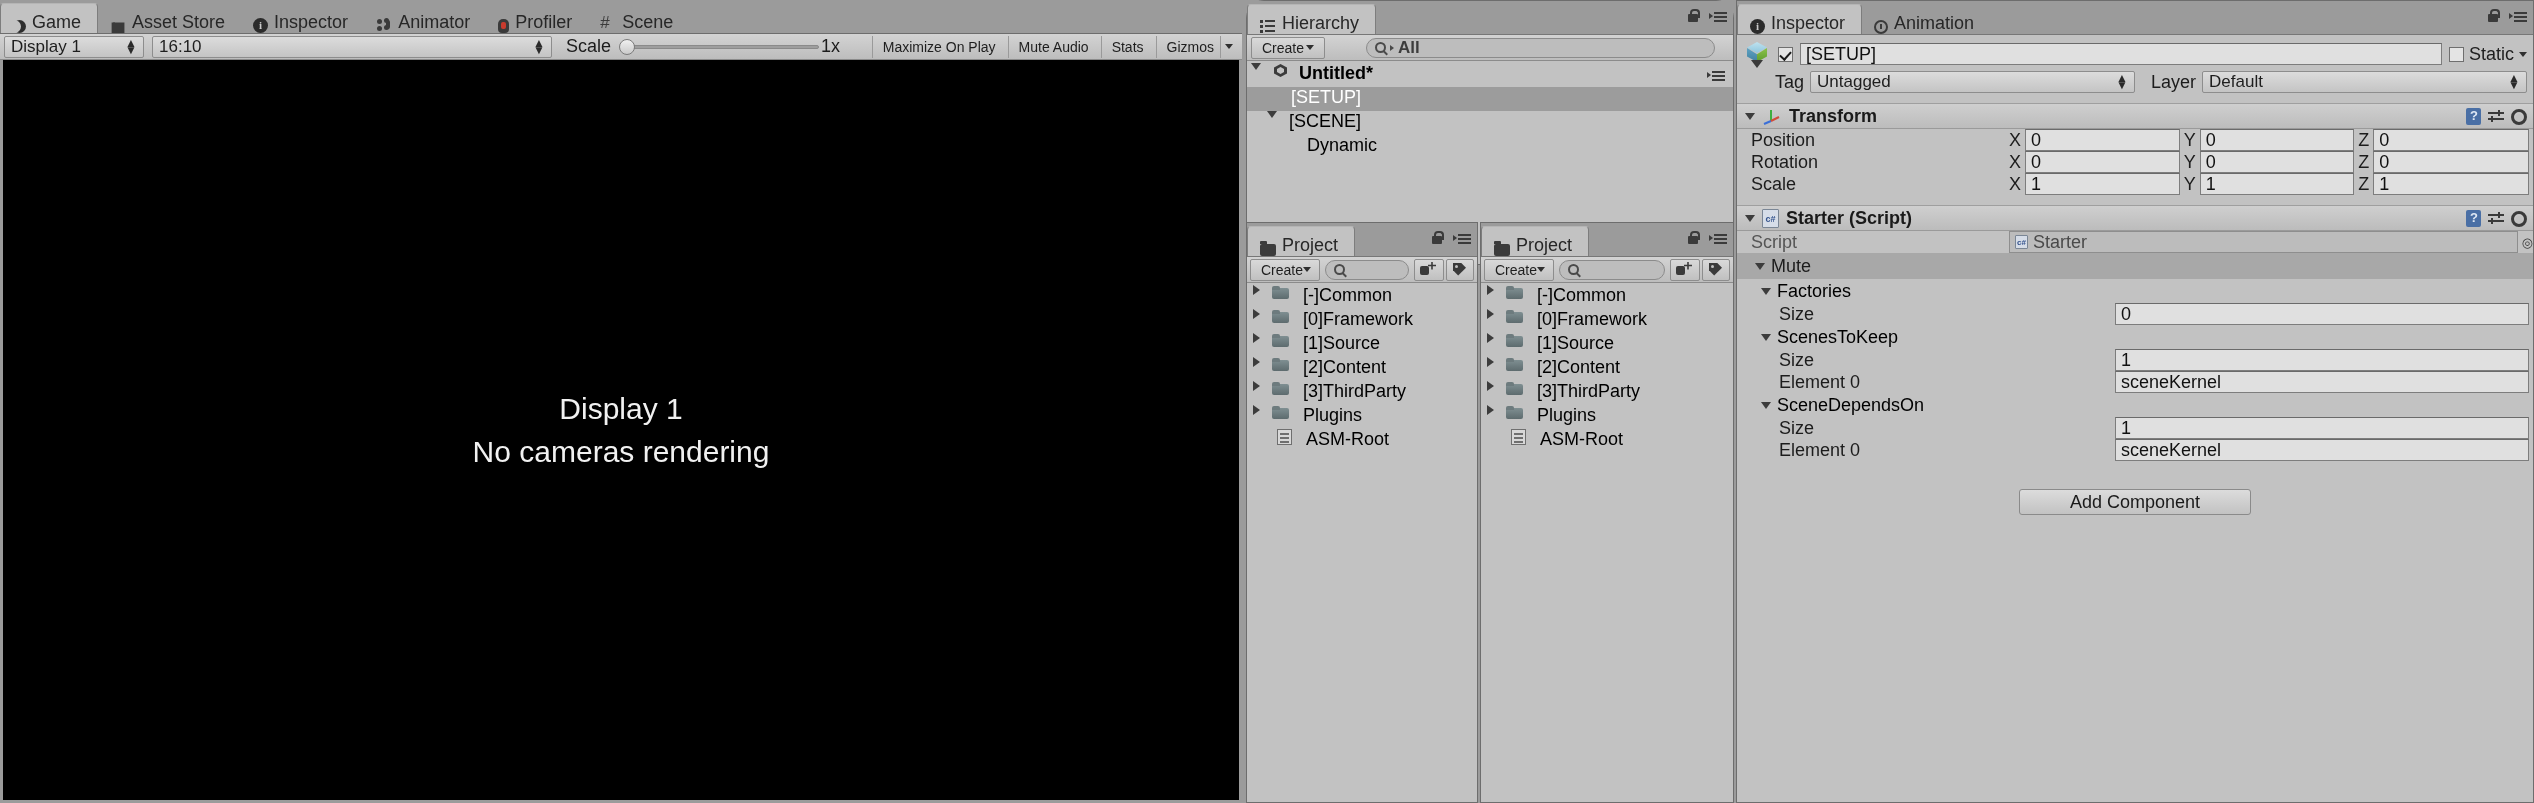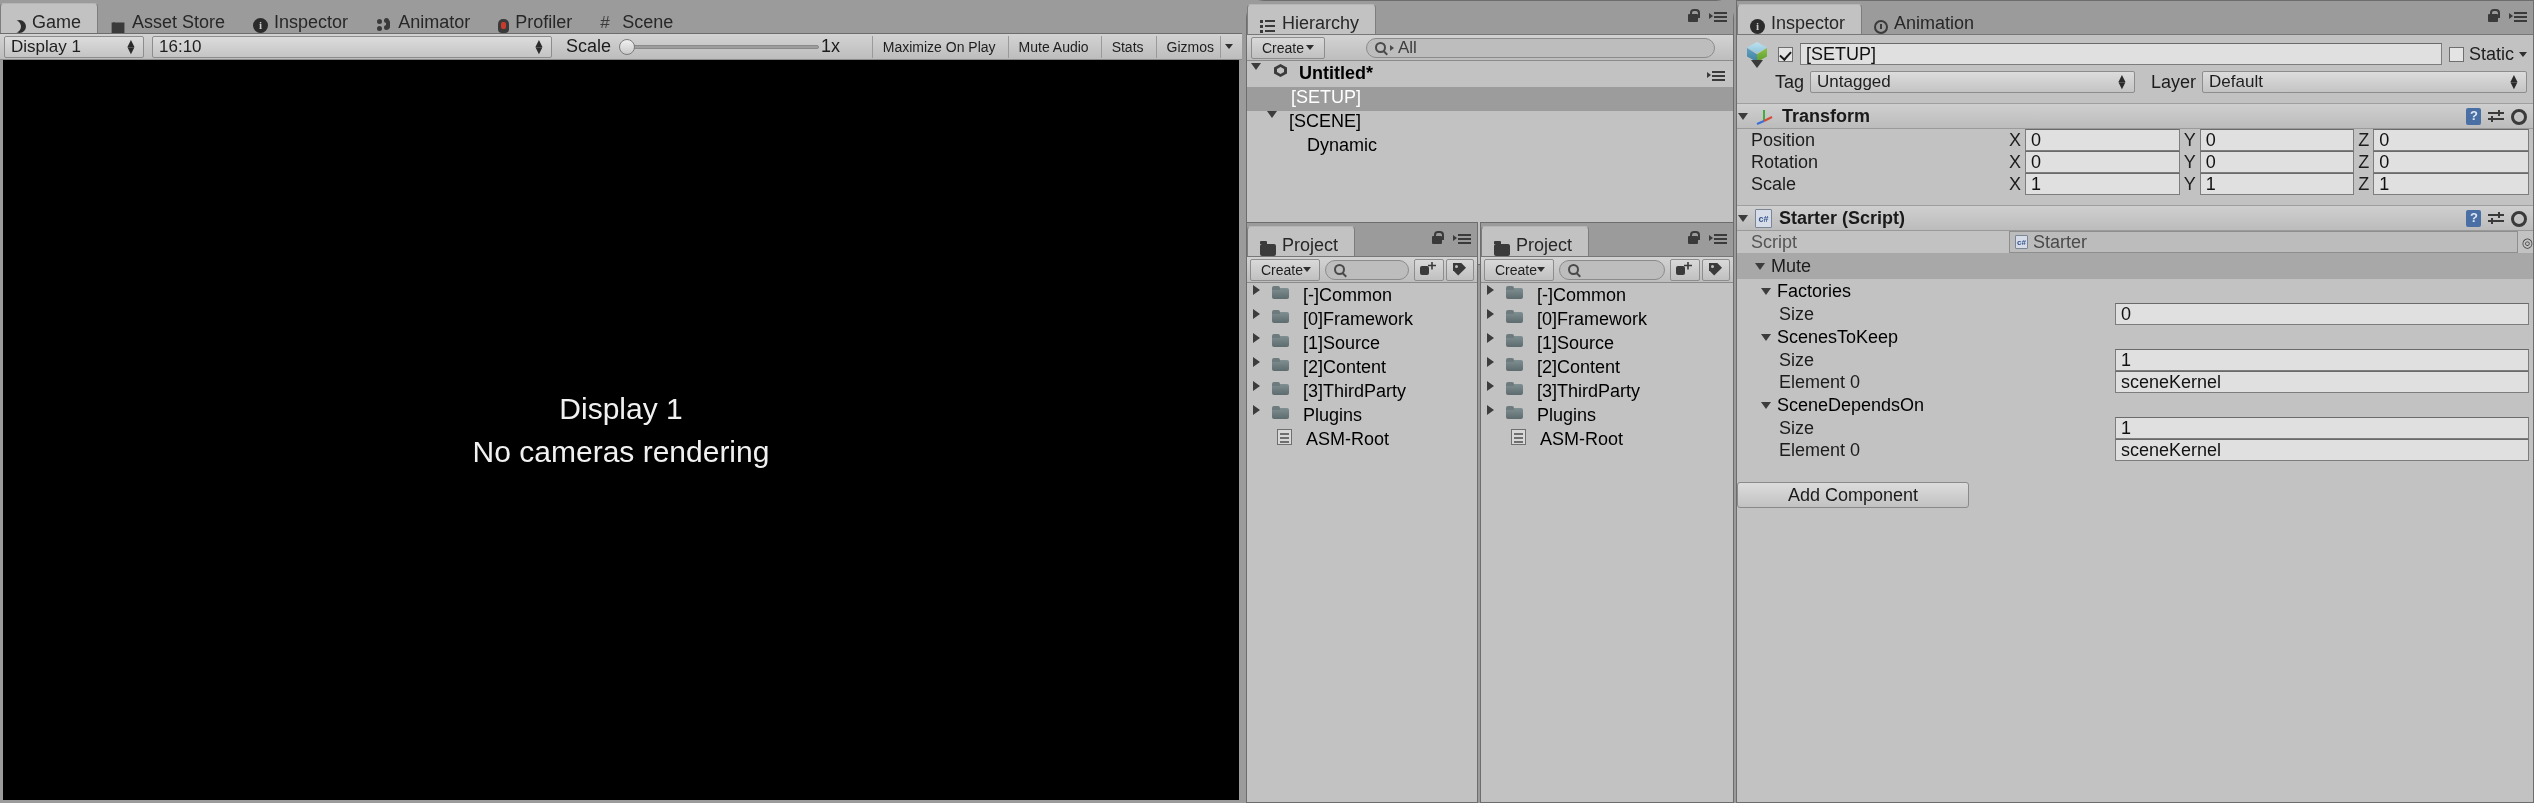--- a/index.html
+++ b/index.html
@@ -161,21 +161,21 @@
     display: flex; align-items: center; padding: 0 5px; font-size: 18px; color: #111; flex: 1; min-width: 0;
   }
   .static-wrap { display: flex; align-items: center; gap: 5px; font-size: 18px; color: #1e1e1e; flex: none; }
   .tiny-tri { width:0;height:0;border-left:4px solid transparent;border-right:4px solid transparent;border-top:5px solid #2f2f2f; }
   .tag-row { height: 26px; display: flex; align-items: center; gap: 6px; padding: 0 6px 0 38px; }
   .lbl { font-size: 18px; color: #1c1c1c; }
 
   .comp-head {
     height: 26px; background: linear-gradient(#cfcfcf,#bcbcbc);
     border-top: 1px solid #9f9f9f; border-bottom: 1px solid #9a9a9a;
-    display: flex; align-items: center; gap: 7px; padding: 0 1px; position: relative;
+    display: flex; align-items: center; gap: 7px; padding: 0 8px; position: relative;
   }
   .comp-title { font-weight: bold; font-size: 18px; color: #1a1a1a; }
   .comp-icons { position: absolute; right: 6px; top: 4px; display: flex; gap: 7px; align-items: center; }
   .ico-book { width: 15px; height: 17px; background: #4a6fa5; border-radius: 2px; position: relative; }
   .ico-book:after { content:"?"; position:absolute; left:4px; top:0px; font-size: 13px; color:#dfe8f4; font-weight:bold; }
   .ico-preset { width: 16px; height: 16px; position: relative; }
   .ico-preset:before { content:""; position:absolute; left:0; top:3px; width:16px; height:2px; background:#3a3a3a;
      box-shadow: 0 6px 0 #3a3a3a; }
   .ico-preset:after { content:""; position:absolute; left:10px; top:1px; width:2px; height:6px; background:#3a3a3a;
      box-shadow: -7px 6px 0 #3a3a3a; }
@@ -192,21 +192,21 @@
   .sec-head { height: 26px; display: flex; align-items: center; gap: 6px; background:#a8a8a8; padding-left: 18px; }
   .prop-row { height: 22px; display: flex; align-items: center; padding-left: 18px; }
   .prop-row .lbl { width: 360px; flex: none; }
   .prop-row.ind2 { padding-left: 42px; }
   .prop-row.ind2 .lbl { width: 336px; }
   .foldrow { height: 24px; display: flex; align-items: center; gap: 6px; padding-left: 24px; font-size: 18px; }
   .tri-d { width:0;height:0;border-left:5px solid transparent;border-right:5px solid transparent;border-top:7px solid #3c3c3c; flex:none; }
   .script-field { height: 22px; background: #bcbcbc; border: 1px solid #8e8e8e; display: flex; align-items: center;
      gap: 5px; padding: 0 5px; flex: 1; font-size: 18px; color: #4a4a4a; }
   .objsel { font-size: 13px; color: #3a3a3a; margin-left: 4px; }
-  .add-comp-wrap { display: flex; margin-top: 21px; }
+  .add-comp-wrap { display: flex; justify-content: center; margin-top: 28px; }
   .add-comp {
     width: 232px; height: 26px; background: linear-gradient(#dcdcdc,#c2c2c2);
     border: 1px solid #8a8a8a; border-radius: 3px; display: flex;
     align-items: center; justify-content: center; font-size: 18px; color: #1a1a1a;
   }
 </style>
 </head>
 <body>
 
 <div class="app">
@@ -286,21 +286,21 @@
         <span class="lock-ico"></span>
         <span class="menu-ico"></span>
       </div>
     </div>
     <div class="subtoolbar">
       <div class="btn" style="width:74px;justify-content:space-between;margin-left:4px;">
         <span>Create</span>
         <span class="tiny-tri"></span>
       </div>
       <div style="width:40px"></div>
-      <div class="search" style="margin-right:18px;border-radius:11px;">
+      <div class="search" style="margin-right:18px;border-radius:11px;font-weight:bold;">
         <span class="mag"></span>
         <span class="tri-s"></span>
         <span>All</span>
       </div>
     </div>
     <div class="tree" id="hierarchy-tree">
         <div class="trow" style="padding-left: 4px;">
           <span class="tri open"></span>
           <span class="unity-ico"></span>
           <span style="font-weight: bold;">Untitled*</span>

